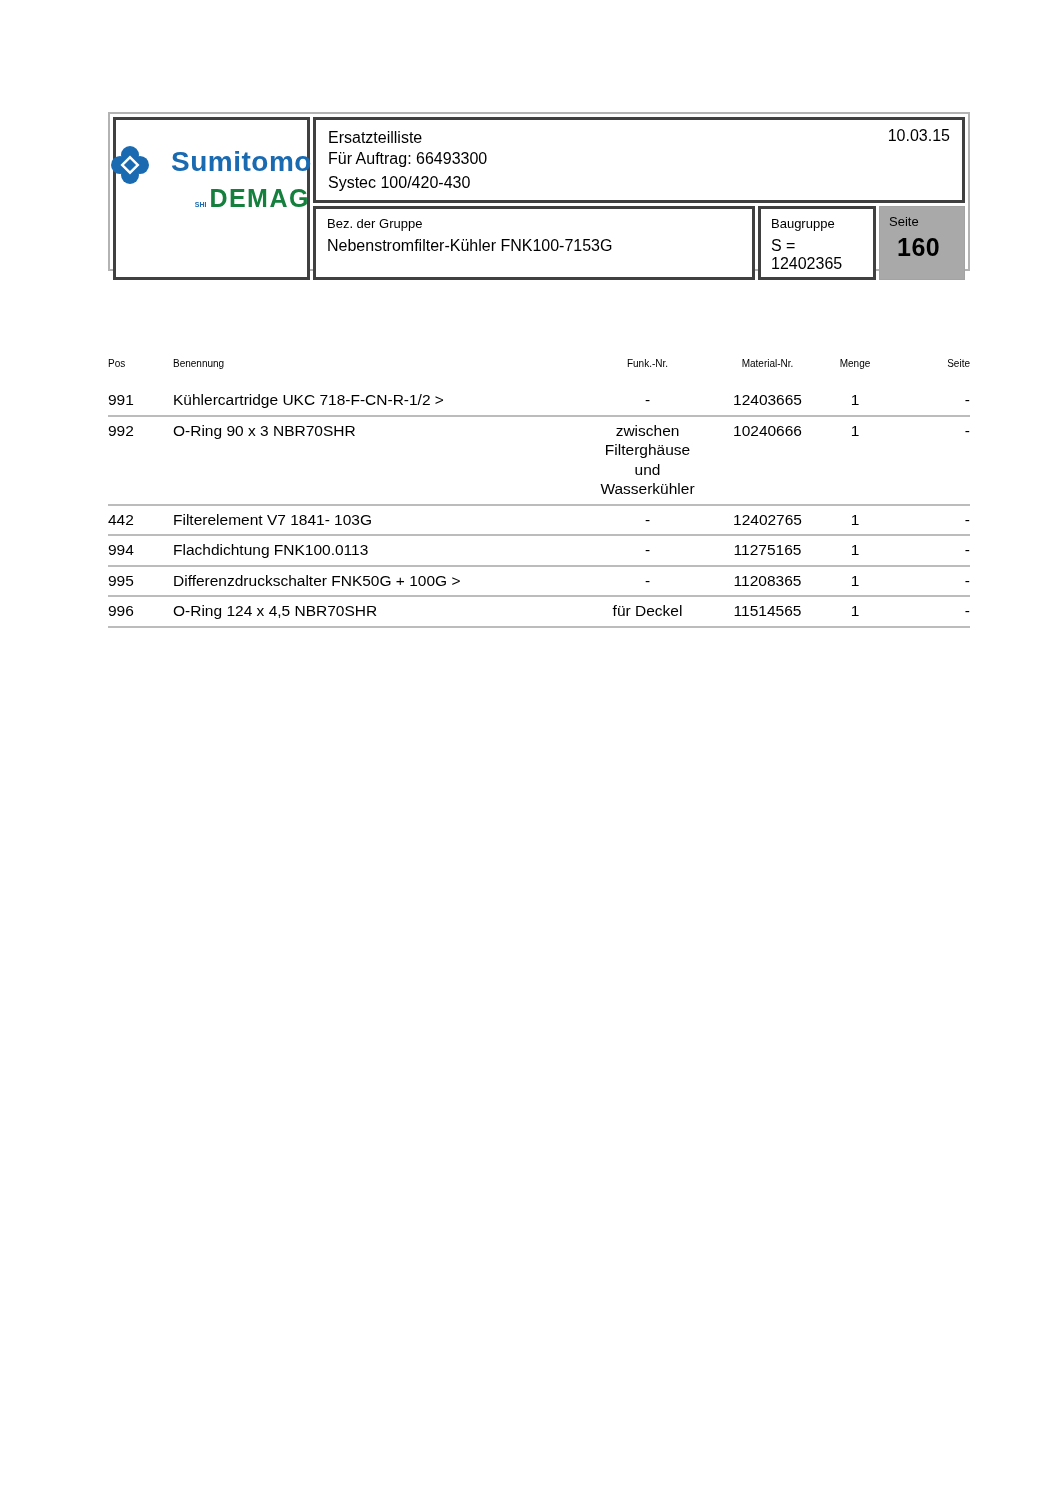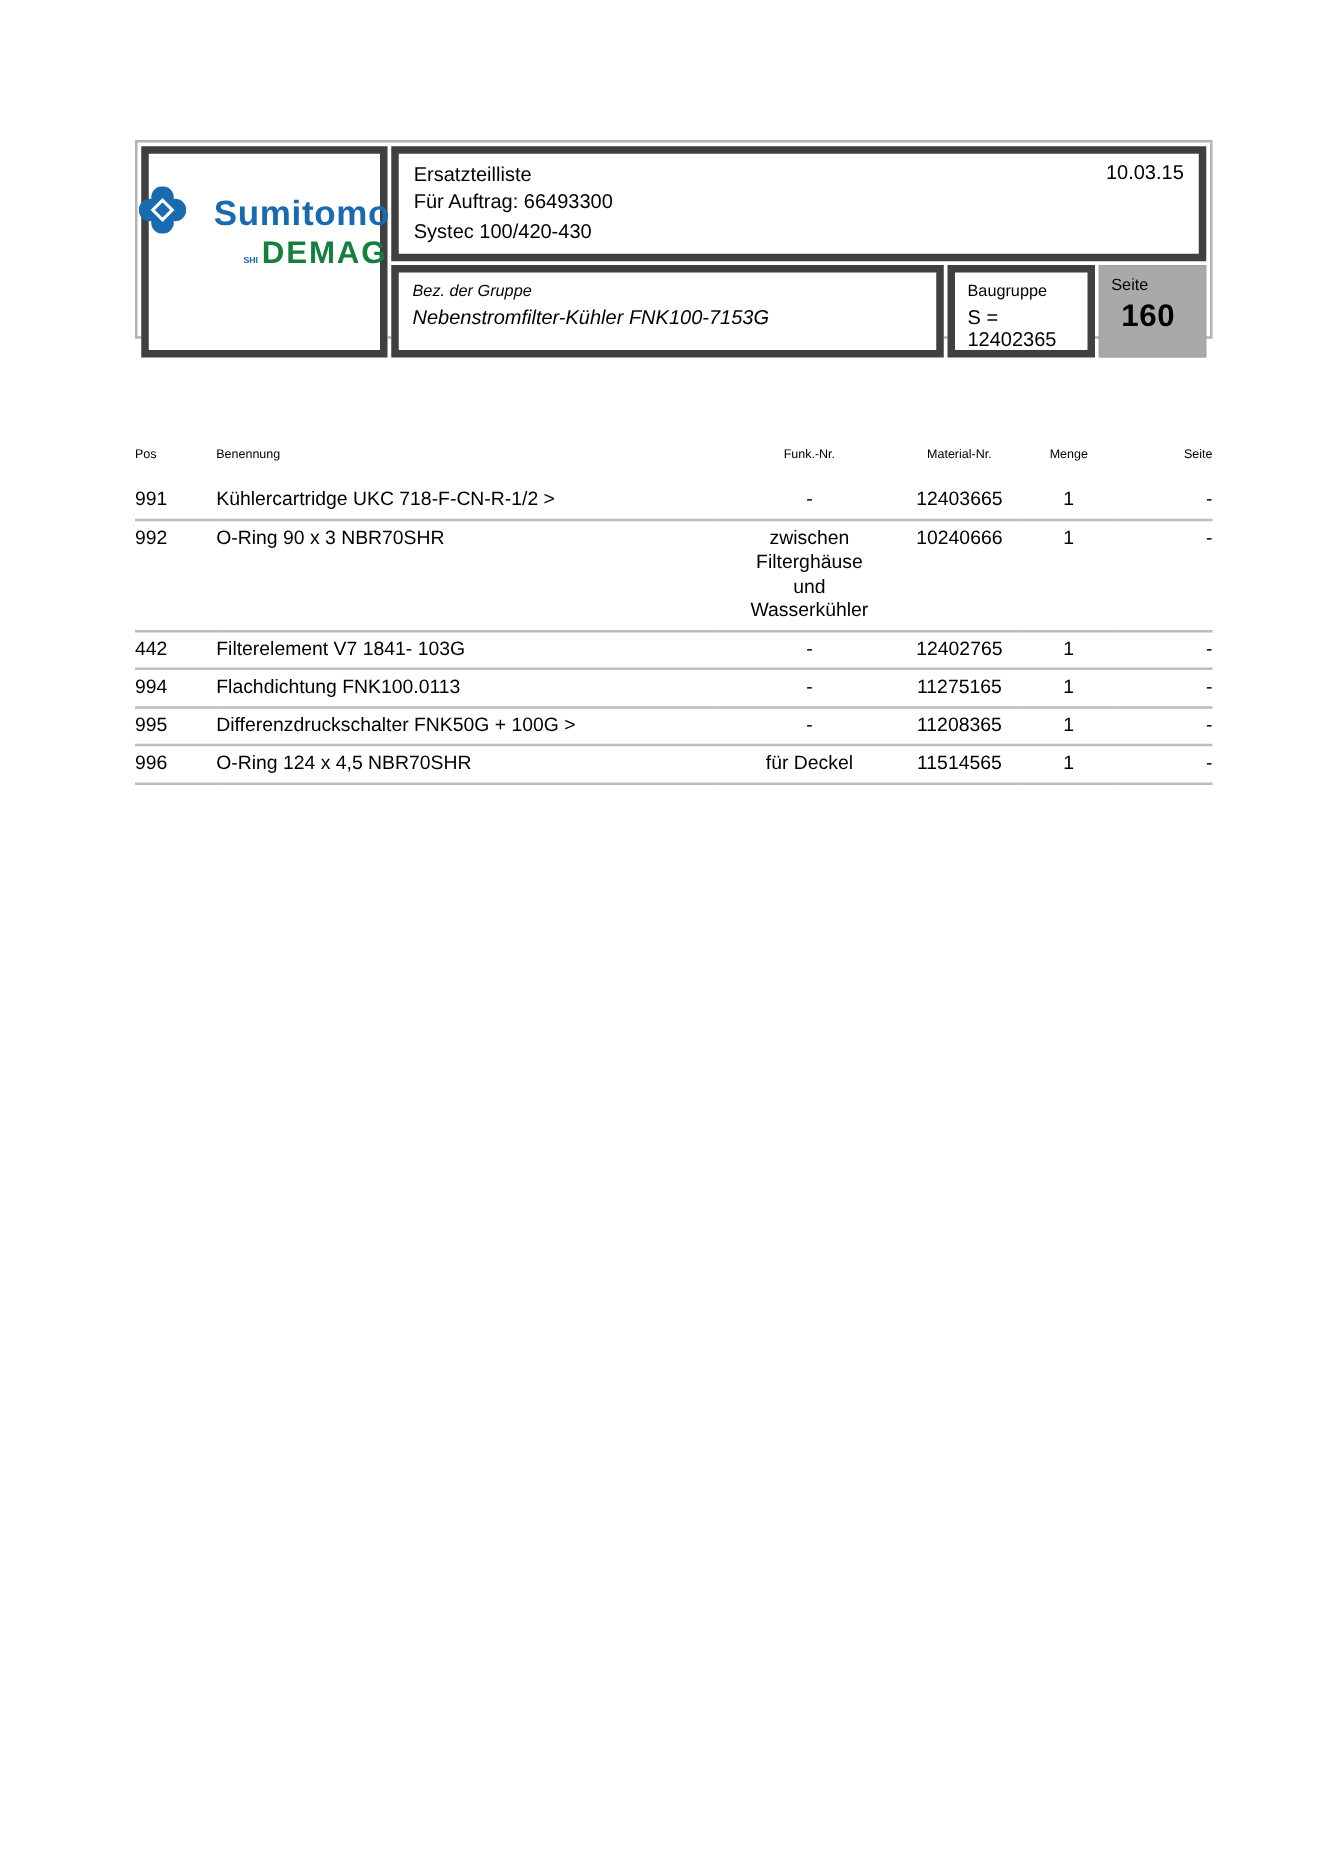--- a/index.html
+++ b/index.html
@@ -16,45 +16,45 @@
     position:absolute; left:108px; top:112px;
     width:862px; height:159px;
     border:2px solid #b3b3b3;
     padding:3px;
     display:grid;
     grid-template-columns:197px 442px 118px 1fr;
     grid-template-rows:1fr 74px;
     gap:3px;
     background:#fff;
   }
-  .cell { border:6px solid #404040; background:#fff; }
+  .cell { border:3px solid #404040; background:#fff; }
 
   .logo-cell {
     grid-row:1 / 3; grid-column:1;
     display:flex; flex-direction:column;
     align-items:center; padding-top:26px;
   }
   .logo-block { display:inline-block; }
-  .logo-top { display:flex; align-items:center; gap:22px; }
+  .logo-top { display:flex; align-items:flex-start; gap:22px; }
   .brand-sumitomo {
     color:#1a6ab2; font-size:28px; font-weight:bold; letter-spacing:0.5px;
   }
   .logo-bottom {
     text-align:right; margin-top:-4px; margin-right:2px;
     display:flex; justify-content:flex-end; align-items:baseline; gap:3px;
   }
   .brand-shi { color:#1a6ab2; font-size:7px; font-weight:bold; }
   .brand-demag { color:#15803d; font-size:25px; font-weight:bold; letter-spacing:1.5px; }
 
   .title-cell { grid-row:1; grid-column:2 / 5; position:relative; padding:7px 12px; }
   .title-cell .line { font-size:16px; line-height:21px; }
   .title-cell .line3 { margin-top:3px; }
   .date { position:absolute; top:7px; right:12px; font-size:16px; }
 
-  .group-cell  { grid-row:2; grid-column:2; padding:6px 11px;font-style:italic; }
+  .group-cell  { grid-row:2; grid-column:2; padding:6px 11px; }
   .assembly-cell { grid-row:2; grid-column:3; padding:6px 10px; }
   .small-label { font-size:13px; line-height:17px; }
   .cell-value { font-size:16px; margin-top:5px; }
 
   .page-cell {
     grid-row:2; grid-column:4;
     background:#a9a9a9; border:1px solid #a3a3a3;
     padding:6px 9px;
   }
   .page-number { font-size:25px; font-weight:bold; margin-top:3px; margin-left:8px; letter-spacing:0.5px; }

